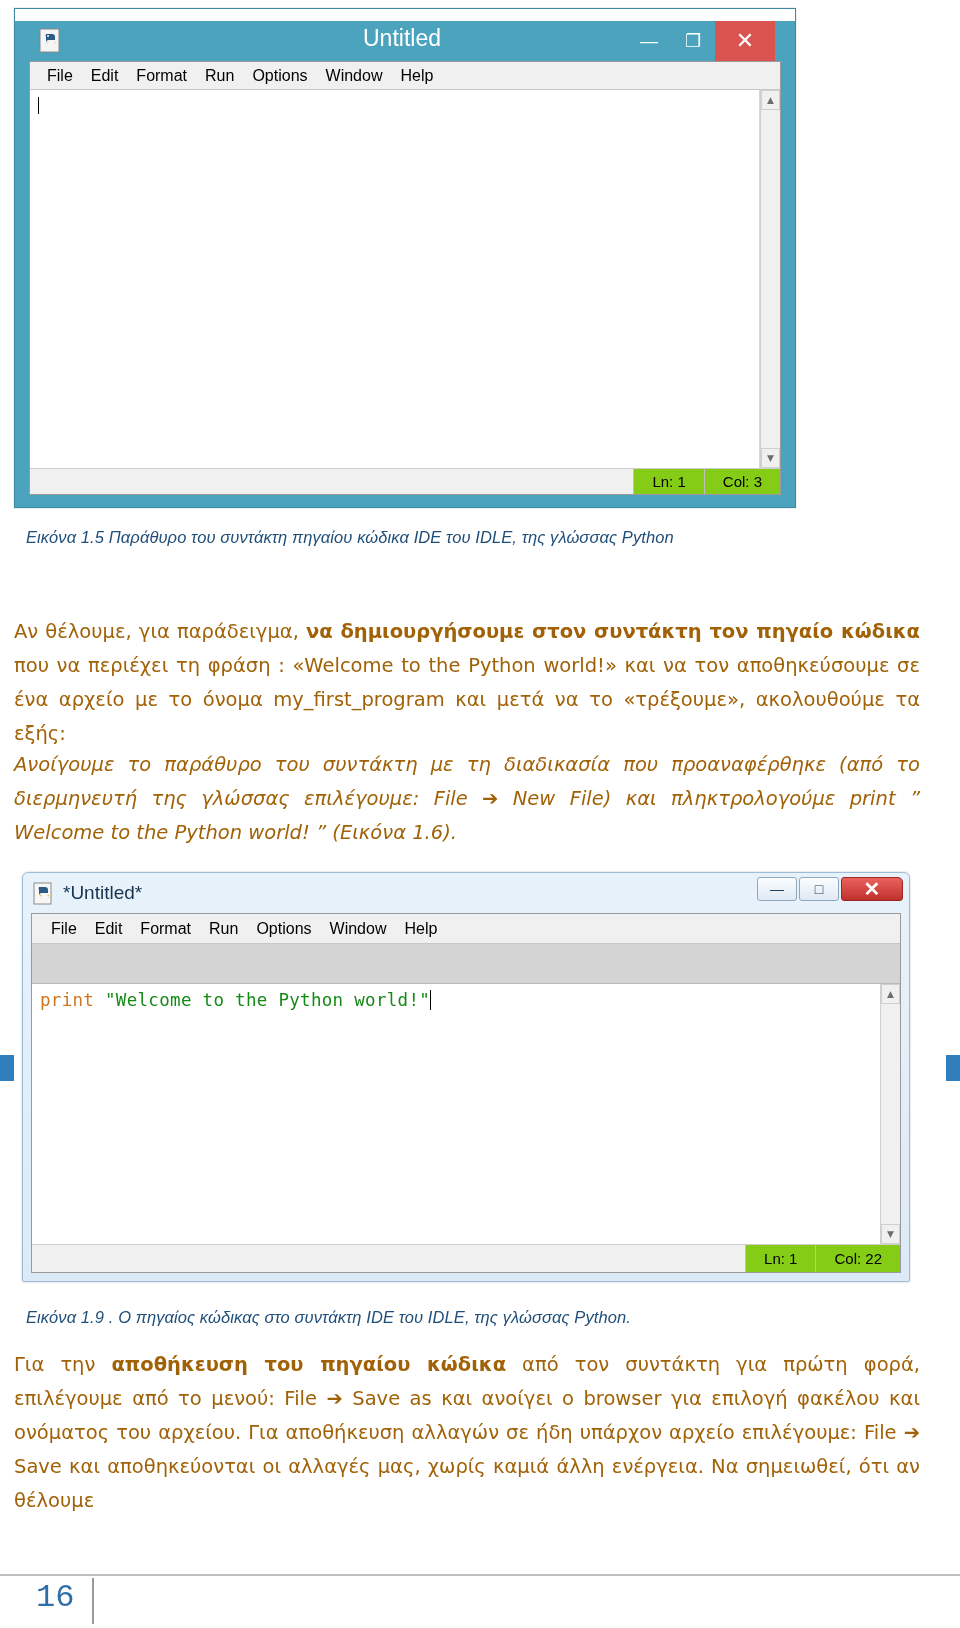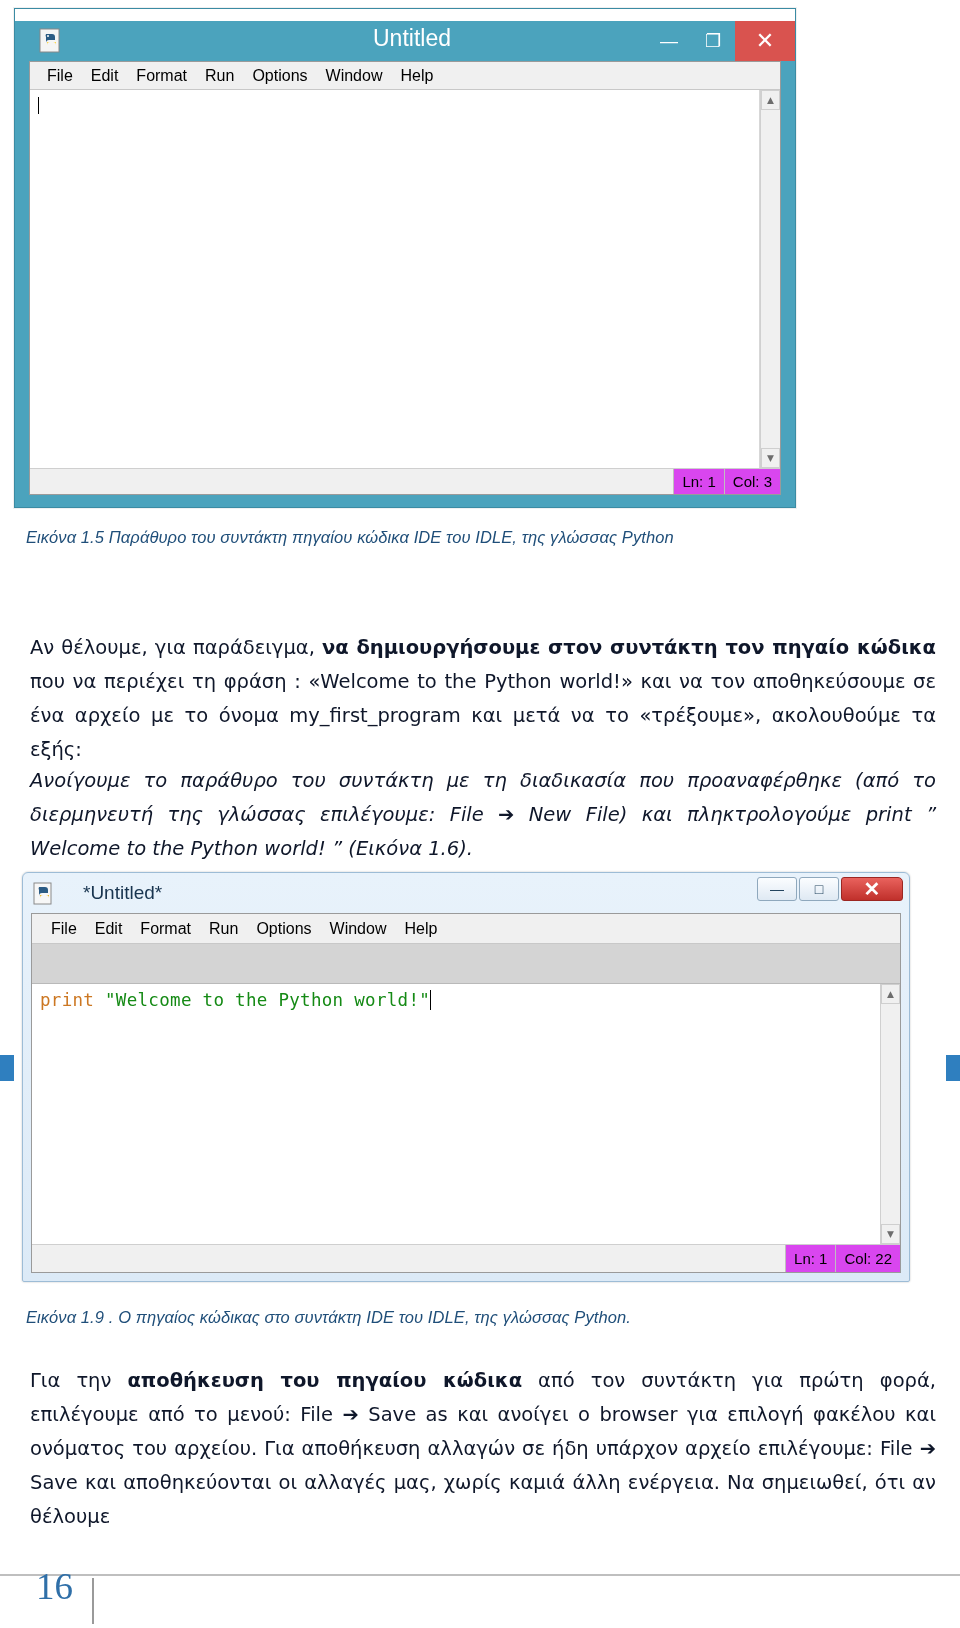--- a/index.html
+++ b/index.html
@@ -12,23 +12,23 @@
     overflow:hidden;
   }
 
   
   .page-body { position:absolute; left:14px; top:0; width:932px; }
 
   .para {
     font-family:"DejaVu Sans", sans-serif;
     font-size:19.5px;
     line-height:34px;
-    color:#0f172a;
+    color:#a16207;
     text-align:justify;
-    margin:16px;
+    margin:0;
   }
 
   .caption {
     font-family:"Liberation Sans", sans-serif;
     font-style:italic;
     font-size:16.5px;
     color:#1f4e79;
     letter-spacing:0.1px;
     margin-left:12px;
   }
@@ -40,21 +40,21 @@
     width:782px; height:500px;
     background:#4ba3bd;
     border:1px solid #3b8ba3;
     box-shadow:0 0 0 1px rgba(0,0,0,.06);
   }
   #win1 .w8-strip {
     position:absolute; left:0; top:0; width:100%; height:12px;
     background:#ffffff;
   }
   #win1 .w8-title {
-    position:absolute; left:14px; top:12px; right:0; height:40px;
+    position:absolute; left:14px; top:12px; right:20px; height:40px;
     background:#4ba3bd;
   }
   #win1 .w8-title .icon {
     position:absolute; left:10px; top:7px; width:24px; height:26px;
   }
   #win1 .w8-title .ttl {
     position:absolute; left:0; right:0; top:4px;
     text-align:center;
     font-family:"Liberation Sans", sans-serif;
     font-size:23px; color:#ffffff; font-weight:400;
@@ -98,39 +98,39 @@
     display:flex; align-items:center; justify-content:center;
     font-size:9px; color:#6d6d6d;
   }
   #win1 .statusbar {
     height:26px; background:#f0f0f0; border-top:1px solid #cfcfcf;
     display:flex; justify-content:flex-end; align-items:stretch;
   }
   .status-cell {
     font-family:"Liberation Sans", sans-serif;
     font-size:15px; color:#000;
-    padding:0 8px; display:flex; align-items:center;
-    border-left:1px solid #bfbfbf; background:#d946ef;
+    padding:0 18px; display:flex; align-items:center;
+    border-left:1px solid #bfbfbf; background:#84cc16;
   }
 
   
   #win2 {
     position:absolute;
     left:22px; top:872px;
     width:888px; height:410px;
     border:1px solid #9dbcd6;
     border-radius:6px 6px 2px 2px;
     background:linear-gradient(180deg,#e8f2fb 0%, #dceaf7 100%);
     box-shadow:0 0 2px rgba(0,0,0,.25);
   }
   #win2 .w7-title { position:absolute; left:0; top:0; width:100%; height:40px; }
   #win2 .w7-title .icon { position:absolute; left:10px; top:9px; width:22px; height:24px; }
   #win2 .w7-title .ttl {
     position:absolute; left:40px; top:9px;
-    font-family:"Liberation Sans", sans-serif; font-size:19px; color:#18344f;margin-left:20px;
+    font-family:"Liberation Sans", sans-serif; font-size:19px; color:#18344f;
   }
   #win2 .w7-btns { position:absolute; right:6px; top:4px; display:flex; gap:2px; }
   #win2 .w7-btn {
     width:40px; height:24px; border:1px solid #8fa8bd; border-radius:3px;
     background:linear-gradient(180deg,#fbfdff 0%, #dfe9f3 100%);
     display:flex; align-items:center; justify-content:center;
     color:#23445f; font-size:14px; font-family:"Liberation Sans", sans-serif;
   }
   #win2 .w7-btn.close {
     width:62px;
@@ -162,23 +162,23 @@
   }
 
   
   .edge-mark { position:absolute; background:#2f7fbf; }
 
   
   #footer-rule {
     position:absolute; left:0; bottom:52px; width:960px; height:2px; background:#bfbfbf;
   }
   #page-number {
-    position:absolute; left:36px; bottom:20px;
-    font-family:Liberation Serif, serif;
-    font-size:37px; color:#2f6fa8;
+    position:absolute; left:36px; bottom:12px;
+    font-family:Liberation Mono, monospace;
+    font-size:32px; color:#2f6fa8;
   }
   #footer-tick {
     position:absolute; left:92px; bottom:4px; width:2px; height:46px; background:#9a9a9a;
   }
 </style>
 </head>
 <body>
 
 <div id="win1">
   <div class="w8-strip"></div>

